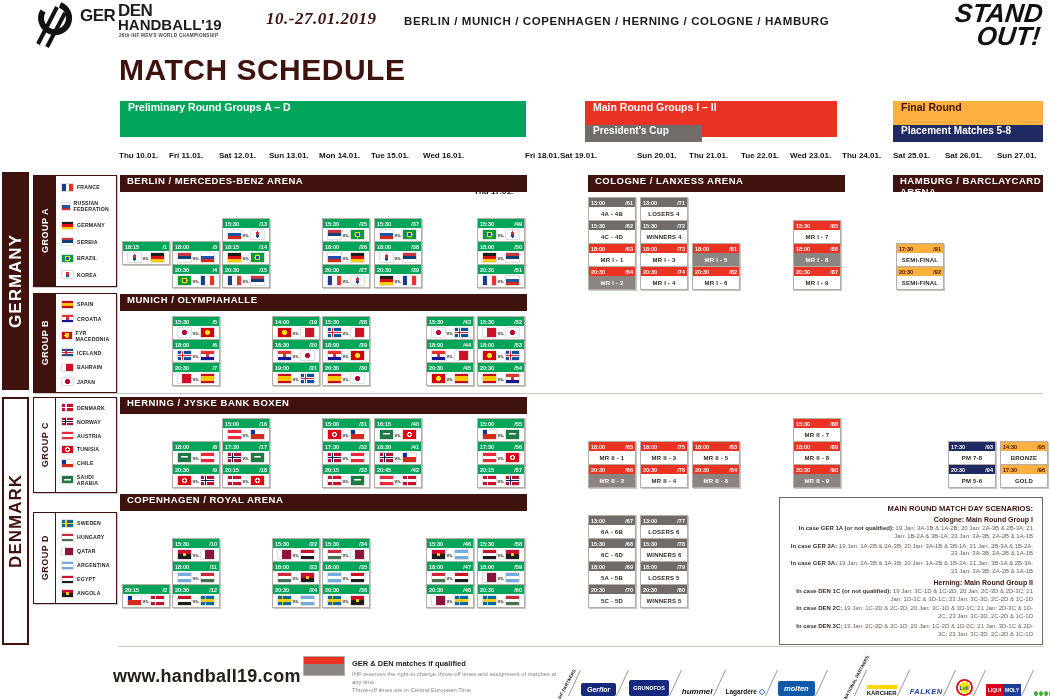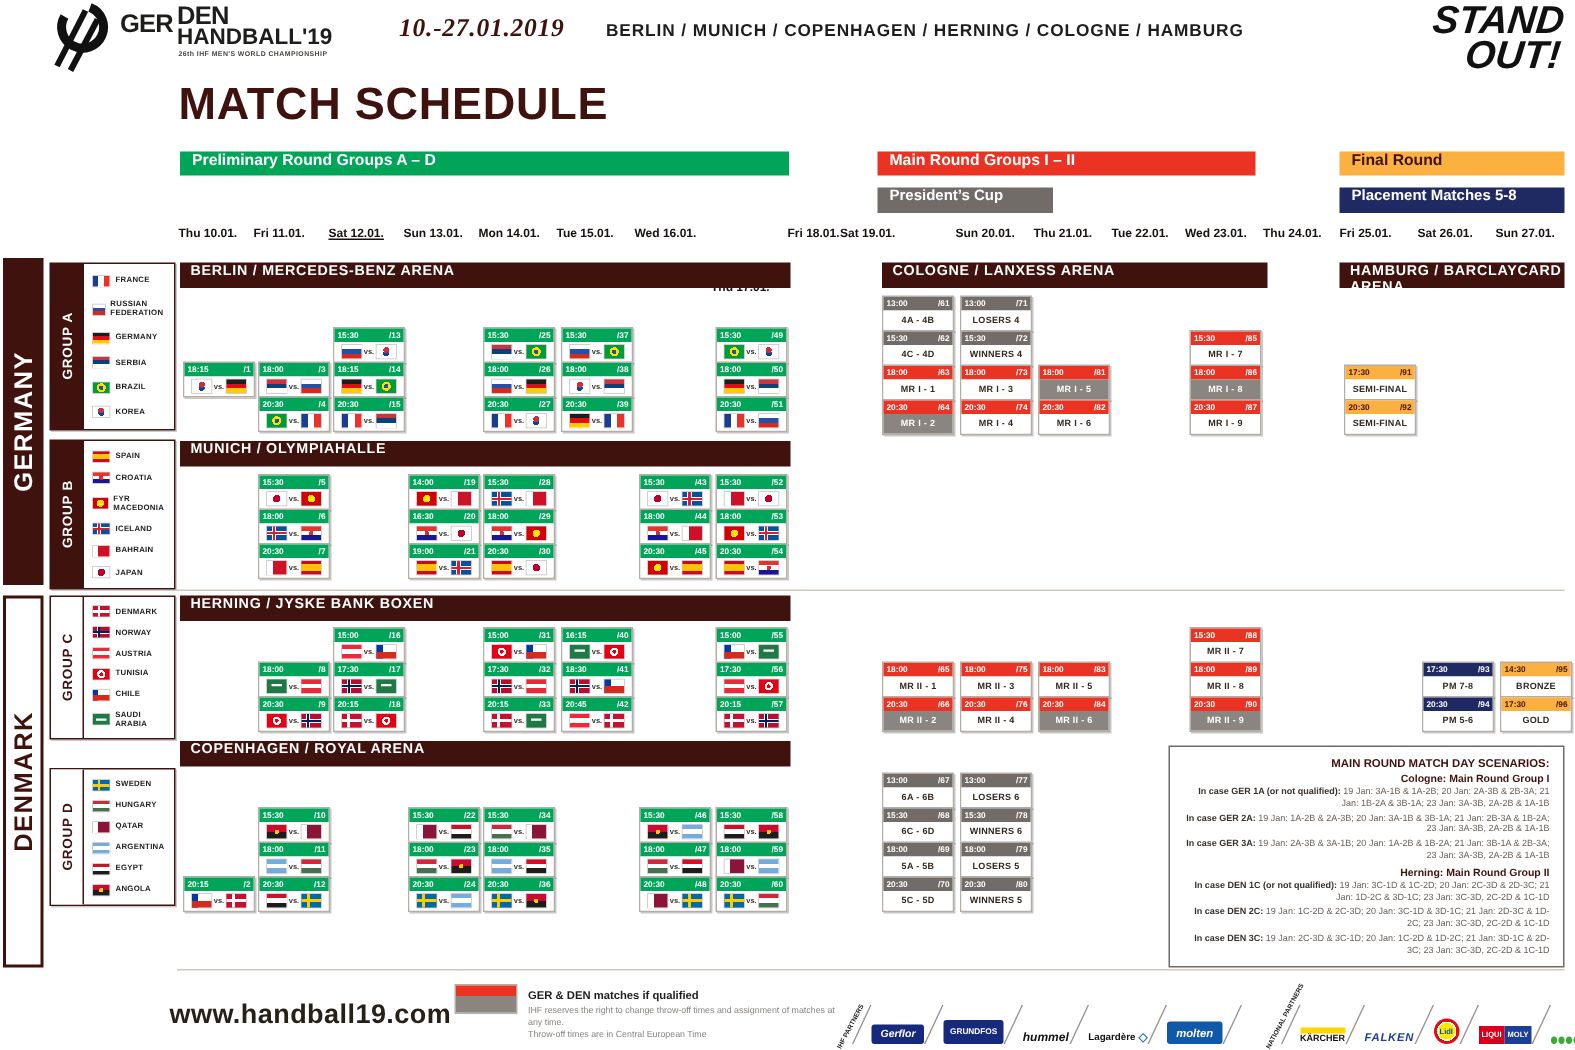--- a/index.html
+++ b/index.html
@@ -10,21 +10,21 @@
   .logo-ger{left:80px;top:6px;font:900 17px "Liberation Sans",sans-serif;color:#1d1d1b;letter-spacing:-.5px;}
   .logo-den{left:118px;top:1px;font:900 17px "Liberation Sans",sans-serif;color:#1d1d1b;letter-spacing:-.5px;}
   .logo-title{left:118px;top:16px;font:900 15px "Liberation Sans",sans-serif;color:#1d1d1b;}
   .logo-sub{left:119px;top:33px;font:600 4.6px "Liberation Sans",sans-serif;color:#4a443f;letter-spacing:.3px;}
   .hdr-dates{left:266px;top:9px;font:italic 900 17px "Liberation Serif",serif;color:#3f120e;letter-spacing:.5px;}
   .hdr-cities{left:404px;top:15px;font:800 11.5px "Liberation Sans",sans-serif;color:#1d1d1b;letter-spacing:.6px;}
   .standout{right:8px;top:2px;text-align:right;font:italic 900 26px "Liberation Sans",sans-serif;
             color:#111;line-height:.88;transform:skewX(-6deg);}
   .page-title{left:119px;top:53px;font:900 30px "Liberation Sans",sans-serif;color:#3f120e;letter-spacing:.5px;}
   
-  .bar{height:16px;line-height:20px;color:#fff;font:800 10.5px "Liberation Sans",sans-serif;padding-left:8px;box-sizing:border-box;}
+  .bar{height:36px;line-height:20px;color:#fff;font:800 10.5px "Liberation Sans",sans-serif;padding-left:8px;box-sizing:border-box;}
   .bar2{height:17px;line-height:17px;font:800 10px "Liberation Sans",sans-serif;padding-left:8px;box-sizing:border-box;}
   
   .day{position:absolute;top:151px;width:54px;font:800 8px "Liberation Sans",sans-serif;color:#17120f;}
   
   .rail{display:flex;align-items:center;justify-content:center;}
   .rail span{writing-mode:vertical-rl;transform:rotate(180deg);font:900 17px "Liberation Sans",sans-serif;letter-spacing:1px;}
   .rail.dark{background:#3f120e;color:#fff;}
   .rail.light{background:#fff;border:2px solid #3f120e;color:#3f120e;box-sizing:border-box;}
   .groupbox{border:1px solid #3f120e;background:#fff;display:flex;box-sizing:border-box;box-shadow:1px 1px 0 rgba(0,0,0,.2);}
   .gstrip{width:21px;display:flex;align-items:center;justify-content:center;border-right:1px solid #3f120e;}
@@ -184,34 +184,34 @@
         <span style="display: inline-flex; gap: 1px;">
           <span style="width: 4px; height: 5px; border-radius: 50%; background: rgb(58, 170, 53); display: inline-block;"></span>
           <span style="width: 4px; height: 5px; border-radius: 50%; background: rgb(58, 170, 53); display: inline-block;"></span>
           <span style="width: 4px; height: 5px; border-radius: 50%; background: rgb(58, 170, 53); display: inline-block;"></span>
           <span style="width: 4px; height: 5px; border-radius: 50%; background: rgb(58, 170, 53); display: inline-block;"></span>
         </span>
       </span>
     </div>
 <div class="day" style="left: 119px;">Thu 10.01.</div>
     <div class="day" style="left: 169px;">Fri 11.01.</div>
-    <div class="day" style="left: 219px; text-decoration: underline;">Sat 12.01.</div>
+    <div class="day" style="left: 219px;">Sat 12.01.</div>
     <div class="day" style="left: 269px;">Sun 13.01.</div>
     <div class="day" style="left: 319px;">Mon 14.01.</div>
     <div class="day" style="left: 371px;">Tue 15.01.</div>
     <div class="day" style="left: 423px;">Wed 16.01.</div>
     <div class="day" style="left: 474px; margin-top: 36px;">Thu 17.01.</div>
     <div class="day" style="left: 525px;">Fri 18.01.</div>
     <div class="day" style="left: 560px;">Sat 19.01.</div>
     <div class="day" style="left: 637px;">Sun 20.01.</div>
     <div class="day" style="left: 689px;">Thu 21.01.</div>
     <div class="day" style="left: 741px;">Tue 22.01.</div>
     <div class="day" style="left: 790px;">Wed 23.01.</div>
     <div class="day" style="left: 842px;">Thu 24.01.</div>
-    <div class="day" style="left: 893px;">Fri 25.01.</div>
+    <div class="day" style="left: 893px;">Sat 25.01.</div>
     <div class="day" style="left: 945px;">Sat 26.01.</div>
     <div class="day" style="left: 997px;">Sun 27.01.</div>
     <div class="venuebar" style="left: 120px; top: 175px; width: 407px;">BERLIN / MERCEDES-BENZ ARENA</div>
     <div class="venuebar" style="left: 120px; top: 294px; width: 407px;">MUNICH / OLYMPIAHALLE</div>
     <div class="venuebar" style="left: 120px; top: 494px; width: 407px;">COPENHAGEN / ROYAL ARENA</div>
     <div class="venuebar" style="left: 120px; top: 397px; width: 407px;">HERNING / JYSKE BANK BOXEN</div>
     <div class="venuebar" style="left: 588px; top: 175px; width: 257px;">COLOGNE / LANXESS ARENA</div>
     <div class="venuebar" style="left: 893px; top: 175px; width: 150px;">HAMBURG / BARCLAYCARD ARENA</div>
     <div class="abs groupbox" style="left: 33px; top: 175px; width: 84px; height: 112px;">
       <div class="gstrip dark">

